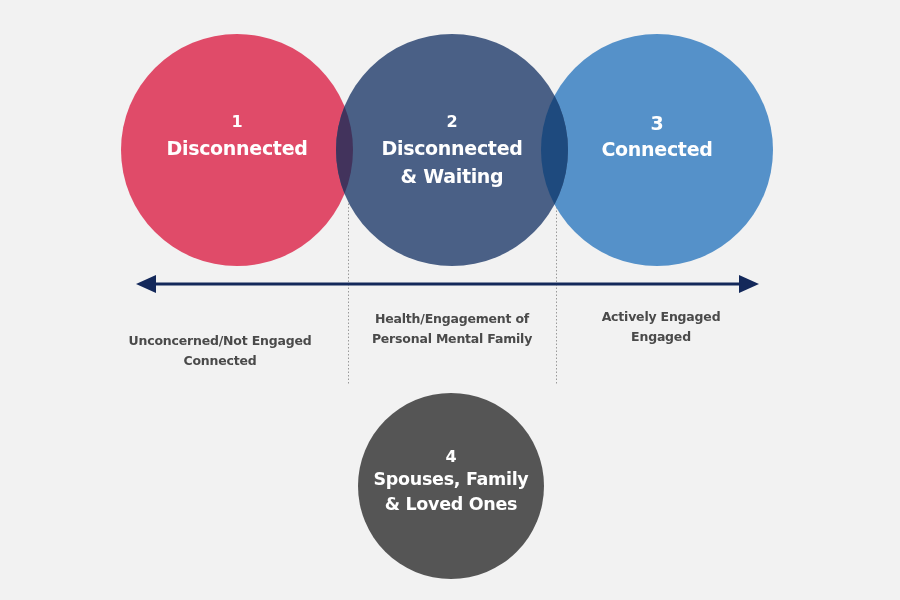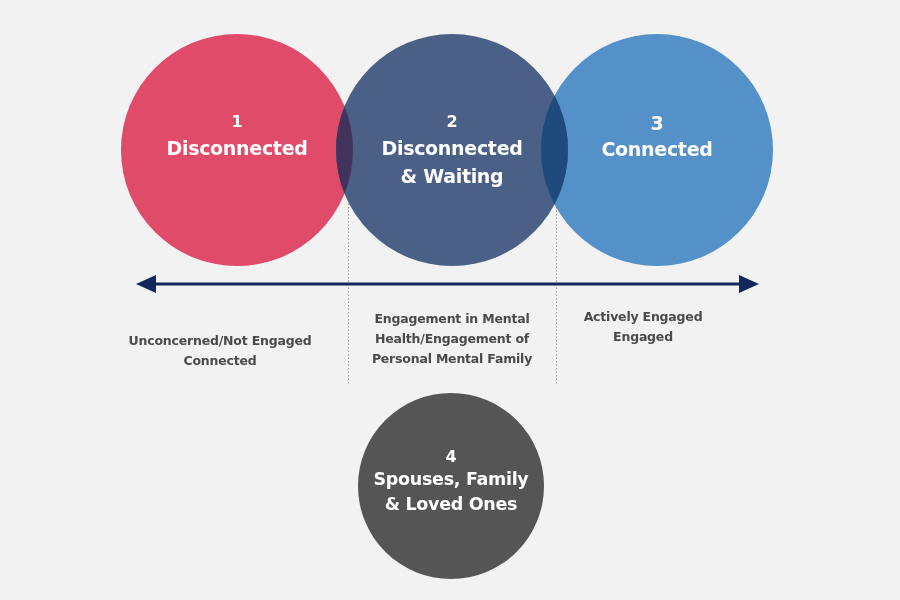--- a/index.html
+++ b/index.html
@@ -59,21 +59,20 @@
   <div>Spouses, Family</div>
   <div>&amp; Loved Ones</div>
 </div>
 
 <div class="axis-label" style="left:120px; top:331px; width:200px;">
   <div>Unconcerned/Not Engaged</div>
   <div>Connected</div>
 </div>
 
 <div class="axis-label" style="left:352px; top:309px; width:200px;">
-  <div>Engagement in Mental</div>
   <div>Health/Engagement of</div>
   <div>Personal Mental Family</div>
 </div>
 
-<div class="axis-label" style="left:543px; top:307px; width:200px;">
+<div class="axis-label" style="left:561px; top:307px; width:200px;">
   <div>Actively Engaged</div>
   <div>Engaged</div>
 </div>
 
 </body></html>

